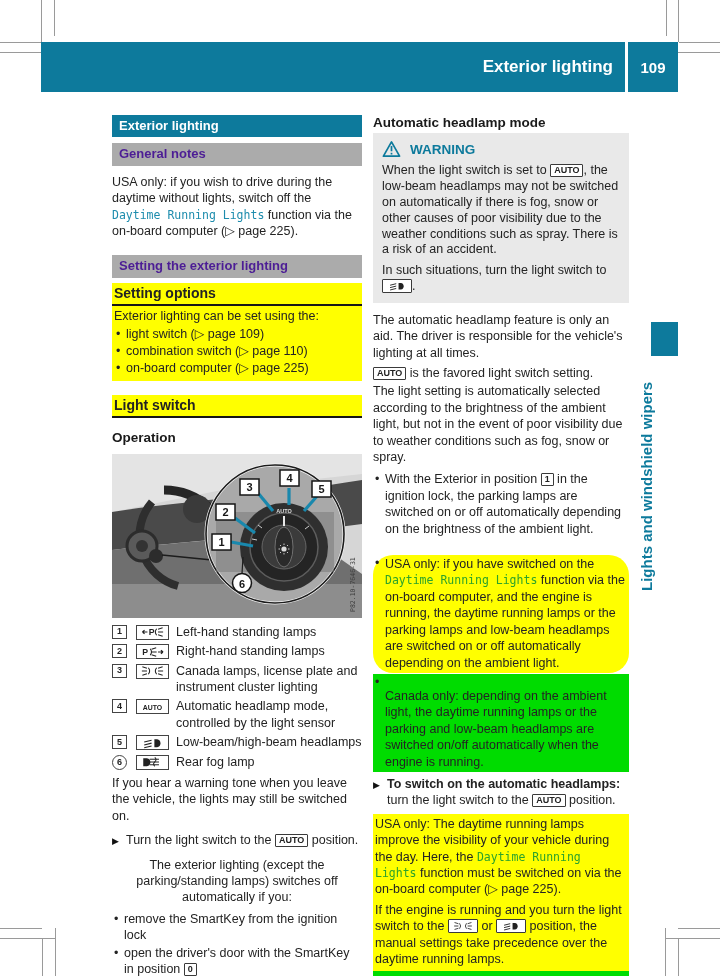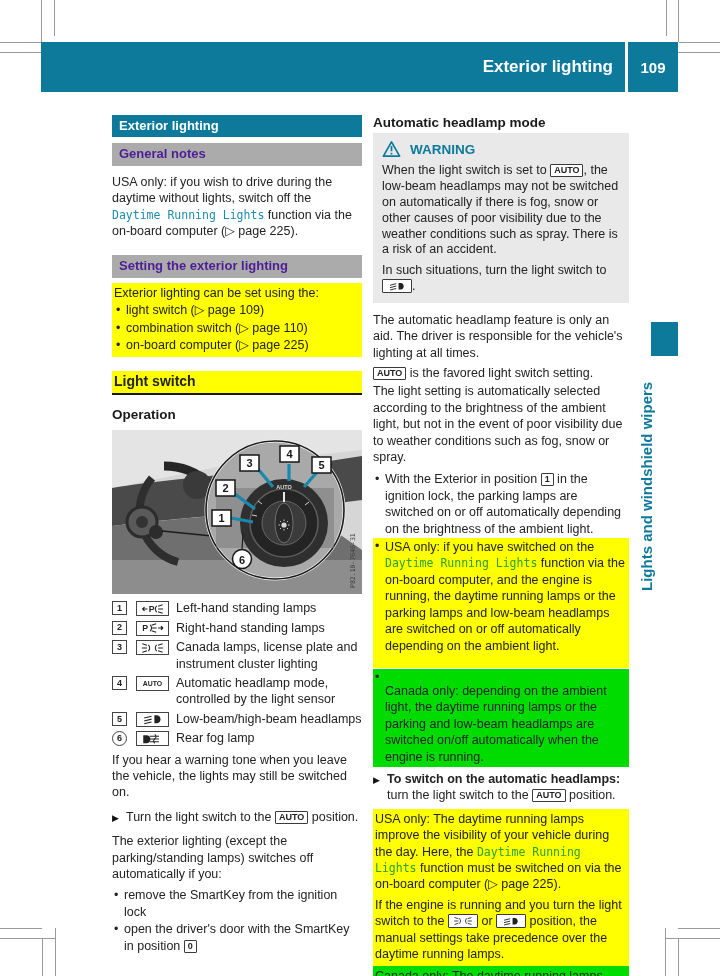--- a/index.html
+++ b/index.html
@@ -96,20 +96,21 @@
 
 <div class="col col-left">
 
   <div class="hdr-teal">Exterior lighting</div>
   <div class="hdr-gray" style="margin-bottom:8px;">General notes</div>
 
   <p class="mb12"><span>USA only: if you wish to drive during the daytime without lights, switch off the </span><span class="dt">Daytime Running Lights</span><span> function via the on-board computer (▷ page 225).</span></p>
 
   <div class="hdr-gray" style="margin-top:16px;margin-bottom:5px;">Setting the exterior lighting</div>
 
+  <div class="hdr-yellow">Setting options</div>
   <div class="hl-y block">
     <p>Exterior lighting can be set using the:</p>
     <div class="bullet">light switch (▷ page 109)</div>
     <div class="bullet">combination switch (▷ page 110)</div>
     <div class="bullet">on-board computer (▷ page 225)</div>
   </div>
 
   <div class="hdr-yellow" style="margin-top:14px;">Light switch</div>
 
   <div class="h3" style="margin-top:12px;">Operation</div>
@@ -269,21 +270,21 @@
       <div>Rear fog lamp</div>
     </div>
   </div>
 
   <p style="margin-top:5px;">If you hear a warning tone when you leave the vehicle, the lights may still be switched on.</p>
 
   <div class="instr" style="margin-top:8px;">
     <span>Turn the light switch to the </span><span class="kc">AUTO</span><span> position.</span>
   </div>
 
-  <p style="margin-top:8px;">The exterior lighting (except the parking/standing lamps) switches off automatically if you:</p>
+  <p style="margin-top:8px;text-align:center;">The exterior lighting (except the parking/standing lamps) switches off automatically if you:</p>
 
   <div class="bullet" style="margin-top:5px;">remove the SmartKey from the ignition lock</div>
   <div class="bullet">
     <span>open the driver's door with the SmartKey in position </span><span class="kc">0</span>
   </div>
 </div>
 
 <div class="col col-right">
 
   <div class="h3" style="margin-bottom:2px;">Automatic headlamp mode</div>
@@ -309,21 +310,21 @@
   </div>
 
   <p>The automatic headlamp feature is only an aid. The driver is responsible for the vehicle's lighting at all times.</p>
   <p style="margin-top:4px;"><span class="kc">AUTO</span><span> is the favored light switch setting.</span></p>
   <p style="margin-top:2px;">The light setting is automatically selected according to the brightness of the ambient light, but not in the event of poor visibility due to weather conditions such as fog, snow or spray.</p>
 
   <div class="bullet" style="margin-top:6px;">
     <span>With the Exterior in position </span><span class="kc">1</span><span> in the ignition lock, the parking lamps are switched on or off automatically depending on the brightness of the ambient light.</span>
   </div>
 
-  <div class="bullet hl-y" style="margin-top:1px;padding-top:1px;padding-bottom:14px;">
+  <div class="bullet hl-y" style="margin-top:18px;padding-top:1px;padding-bottom:2px;border-radius:20px;">
     <span>USA only: if you have switched on the </span><span class="dtg">Daytime Running Lights</span><span> function via the on-board computer, and the engine is running, the daytime running lamps or the parking lamps and low-beam headlamps are switched on or off automatically depending on the ambient light.</span>
   </div>
 
   <div class="bullet hl-g" style="padding-top:14px;padding-bottom:2px;">Canada only: depending on the ambient light, the daytime running lamps or the parking and low-beam headlamps are switched on/off automatically when the engine is running.</div>
 
   <div class="instr" style="margin-top:4px;">
     <b>To switch on the automatic headlamps:</b><br>
     <span>turn the light switch to the </span><span class="kc">AUTO</span><span> position.</span>
   </div>
 

